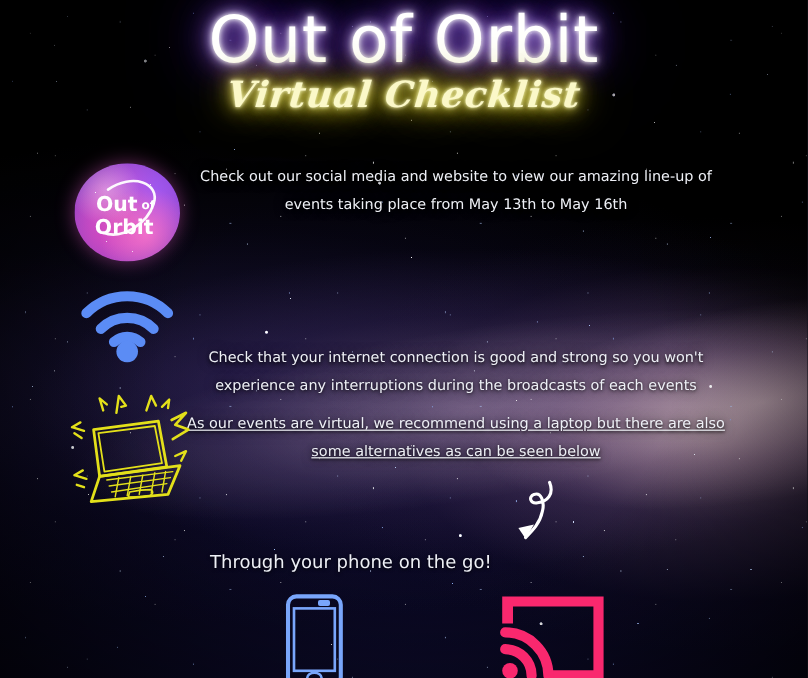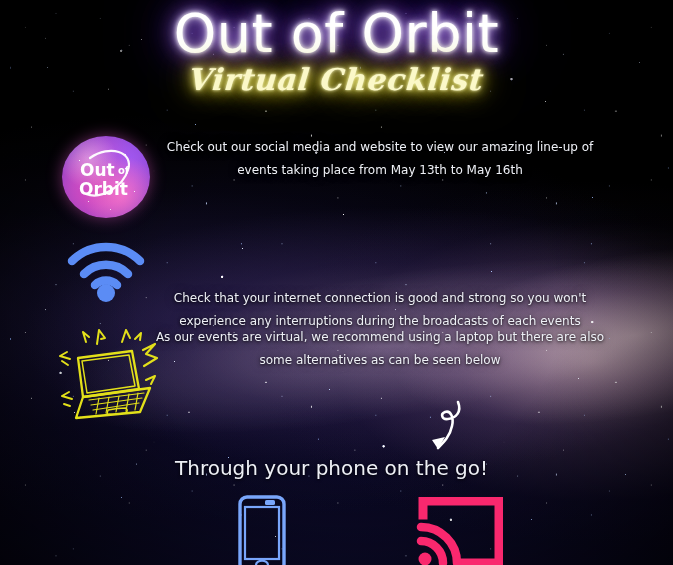--- a/index.html
+++ b/index.html
@@ -174,21 +174,21 @@
     width:456px;
     text-align:center;
     color:#eef0f6;
     font-size:12px;
     line-height:22.5px;
     font-family:"DejaVu Sans", sans-serif;
     text-shadow:0 1px 3px rgba(0,0,0,.85), 0 0 10px rgba(0,0,0,.6);
   }
   #para-1{ top:136px; }
   #para-2{ top:239px;margin-top:48px; }
-  #para-3{ top:326px; }
+  #para-3{ top:342px;text-decoration:underline; }
 
   
   .side-icon{ position:absolute; }
 
   
   #logo-badge{
     left:62px; top:136px;
     width:88px; height:82px;
     border-radius:50%;
     background:
@@ -224,21 +224,21 @@
 
   
   #down-arrow{ position:absolute; left:418px; top:398px; width:64px; height:56px; }
 
   
   #bottom-row{ position:absolute; top:455px; left:0; width:673px; height:110px; }
 
   .cap{
     position:absolute;
     color:#eef0f6;
-    font-size:20px;
+    font-size:15px;
     line-height:18px;
     font-family:"DejaVu Sans", sans-serif;
     text-shadow:0 1px 3px rgba(0,0,0,.85);
     white-space:nowrap;
   }
   #phone-caption{ left:175px; top:4px; }
   #tv-caption{   left:411px; top:4px; }
 
   #phone-icon{ position:absolute; left:238px; top:40px; width:48px; height:78px; }
   #cast-icon{  position:absolute; left:415px; top:42px; width:88px; height:70px; }

